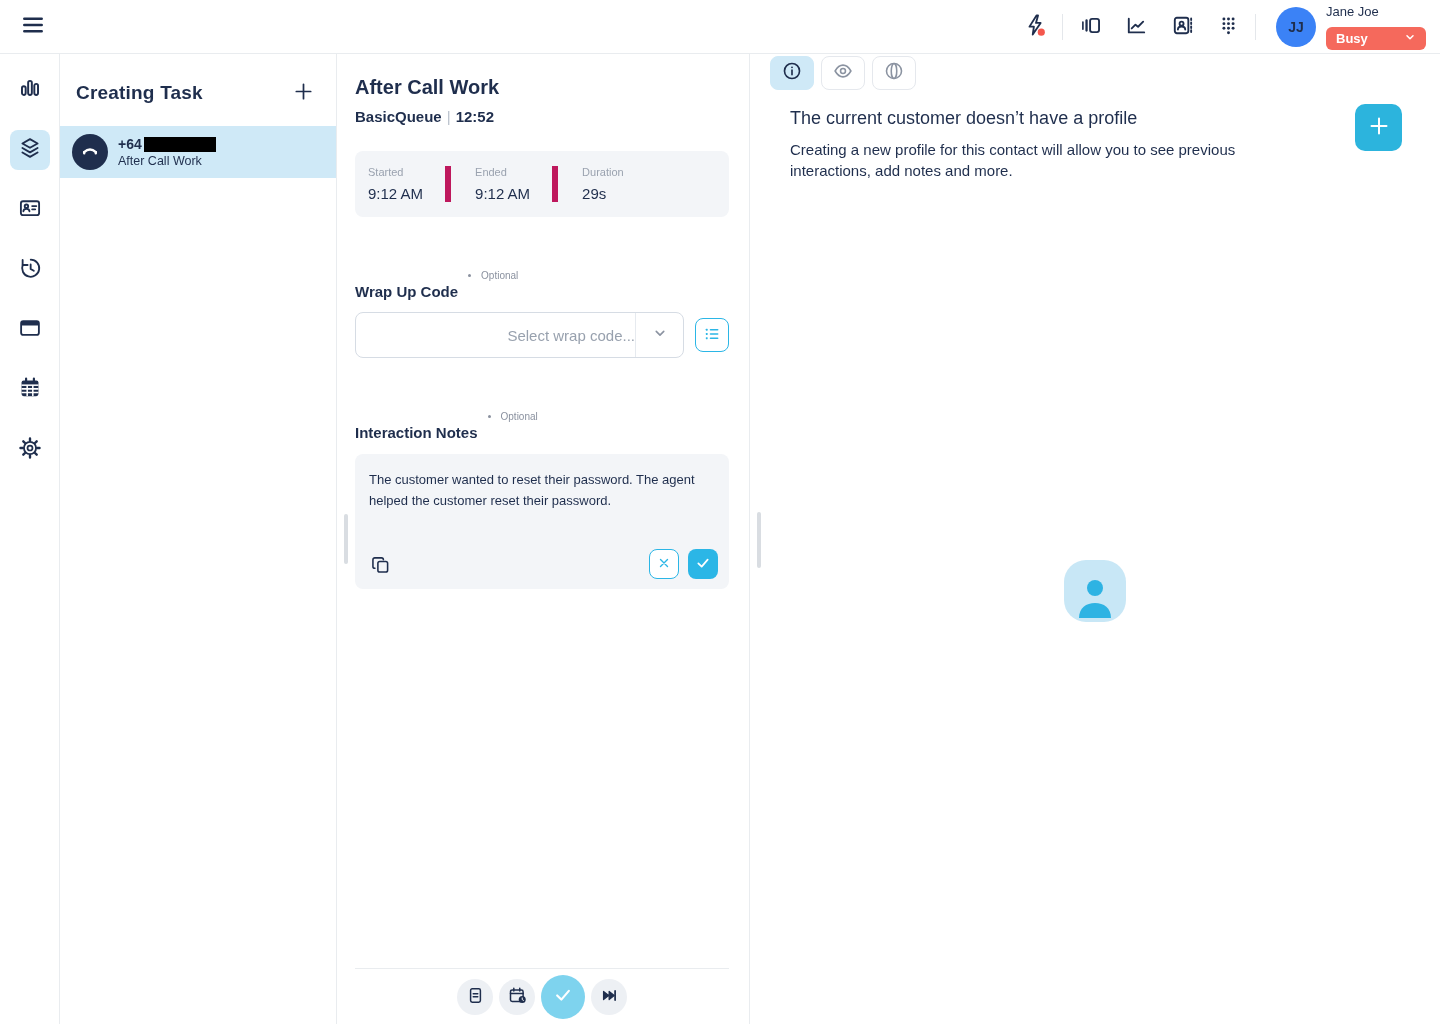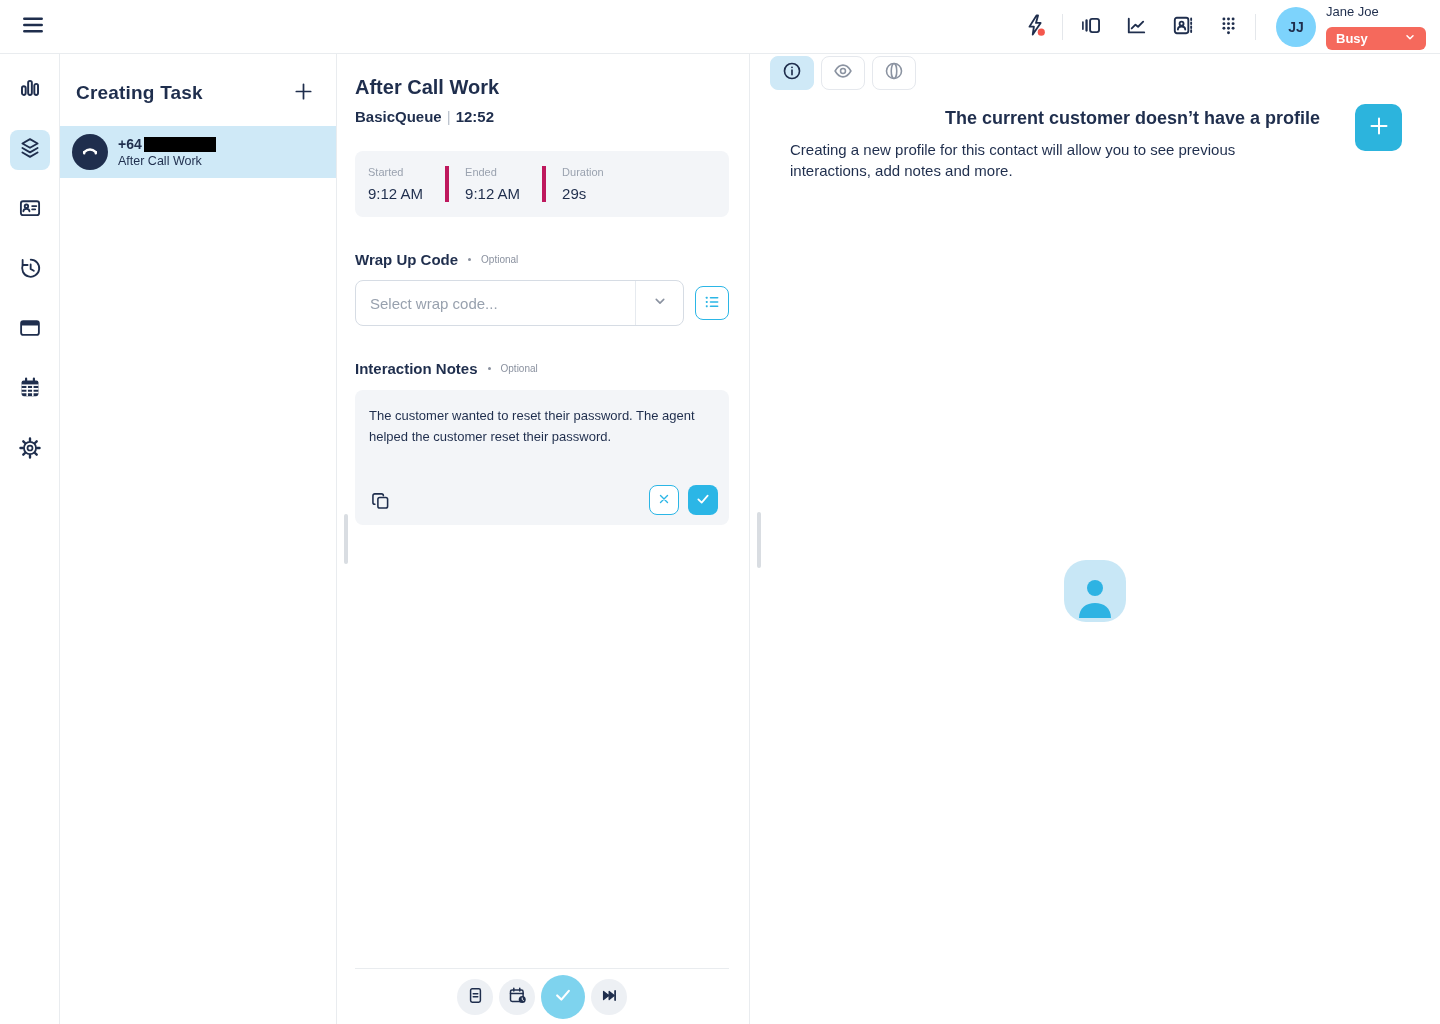--- a/index.html
+++ b/index.html
@@ -7,21 +7,21 @@
     font-family:"Liberation Sans", sans-serif; color:#1f2e4d; }
 
   
   .topbar { height:54px; display:flex; align-items:center; justify-content:space-between;
     padding:0 14px 0 16px; background:#fff; border-bottom:1px solid #e9ecef; }
   .icon-btn { width:34px; height:34px; display:flex; align-items:center; justify-content:center;
     background:none; border:none; cursor:pointer; }
   .topbar-right { display:flex; align-items:center; }
   .tb-gap { margin-left:12px; }
   .vdivider { width:1px; height:26px; background:#e4e7eb; margin:0 10px; }
-  .avatar { width:40px; height:40px; border-radius:50%; background:#7dd3fc; color:#1f2e4d;
+  .avatar { width:40px; height:40px; border-radius:50%; background:#3b82f6; color:#1f2e4d;
     font-weight:700; font-size:14px; display:flex; align-items:center; justify-content:center; margin:0 10px; }
   .user-block { display:flex; flex-direction:column; gap:8px; }
   .user-name { font-size:13px; color:#1f2e4d; }
   .busy-btn { background:#f5695c; color:#fff; font-weight:700; font-size:13px; border:none;
     border-radius:6px; height:23px; width:100px; display:flex; align-items:center;
     justify-content:space-between; padding:0 10px; cursor:pointer; }
 
   
   .main { display:flex; height:970px; }
 
@@ -45,28 +45,28 @@
   .task-line2 { font-size:12.5px; margin-top:2px; }
 
   
   .middle-panel { width:413px; border-right:1px solid #e9ecef; position:relative;
     padding:22px 20px 0 18px; flex:none; }
   .acw-title { font-size:20px; font-weight:700; }
   .acw-sub { margin-top:9px; font-size:15px; font-weight:700; }
   .acw-sub .pipe { color:#b9c0cb; font-weight:400; padding:0 5px; }
   .stats-card { margin-top:26px; background:#f3f5f8; border-radius:8px; display:flex; padding:15px 0; }
   .stat { padding:0 22px 0 13px; }
-  .stat + .stat { border-left:4px solid #be185d; padding-left:16px; }
+  .stat + .stat { border-left:6px solid #be185d; padding-left:24px; }
   .stat-label { font-size:11px; color:#9aa2af; }
   .stat-value { margin-top:7px; font-size:15px; color:#1f2e4d; }
   .field-label-row { margin-top:34px; display:flex; align-items:center; gap:10px; }
-  .field-label { font-size:15px; font-weight:700; }
+  .field-label { font-size:15px; font-weight:700;margin-top:32px; }
   .dot-sep { width:3px; height:3px; border-radius:50%; background:#8a919f; }
   .optional { font-size:10px; color:#8a919f; }
-  .select-row { margin-top:12px; display:flex; align-items:center; gap:11px; }
+  .select-row { margin-top:12px; display:flex; align-items:center; gap:11px;text-align:right; }
   .select { flex:1; height:46px; border:1px solid #d6dce4; border-radius:8px; background:#fff;
     display:flex; align-items:center; padding-left:14px; cursor:pointer; }
   .select-placeholder { flex:1; font-size:15px; color:#98a1ae; }
   .select-chev { width:48px; align-self:stretch; border-left:1px solid #e6eaef;
     display:flex; align-items:center; justify-content:center; }
   .list-btn { width:34px; height:34px; border:1.5px solid #2bb6e6; border-radius:8px;
     background:#fff; display:flex; align-items:center; justify-content:center; cursor:pointer; flex:none; }
   .notes-card { margin-top:13px; background:#f3f5f8; border-radius:8px; height:135px;
     position:relative; padding:15px 14px; }
   .notes-text { font-size:13px; line-height:21px; color:#1f2e4d; max-width:350px; }
@@ -84,21 +84,21 @@
     display:flex; align-items:center; justify-content:center; cursor:pointer; }
   .round-btn.primary { width:44px; height:44px; background:#7ed3ee; }
 
   
   .right-panel { flex:1; position:relative; }
   .tabs { display:flex; gap:7px; padding:2px 0 0 20px; }
   .tab { width:44px; height:34px; border-radius:8px; background:#fff; border:1px solid #e5e8ed;
     display:flex; align-items:center; justify-content:center; cursor:pointer; }
   .tab.active { background:#cfe9f7; border-color:#cfe9f7; }
   .profile-head { padding:18px 120px 0 40px; }
-  .profile-heading { font-size:18px; font-weight:700;text-align:right; }
+  .profile-heading { font-size:18px; font-weight:400; }
   .profile-body { margin-top:10px; font-size:15px; line-height:21px; max-width:478px; }
   .add-profile-btn { position:absolute; top:50px; right:38px; width:47px; height:47px;
     border-radius:10px; background:#2cb4dd; border:none; display:flex; align-items:center;
     justify-content:center; cursor:pointer; }
   .placeholder-avatar { position:absolute; top:506px; left:50%; transform:translateX(-50%);
     width:62px; height:62px; border-radius:22px; background:#c8e7f6;
     display:flex; align-items:flex-end; justify-content:center; overflow:hidden; }
 </style>
 </head>
 <body>

